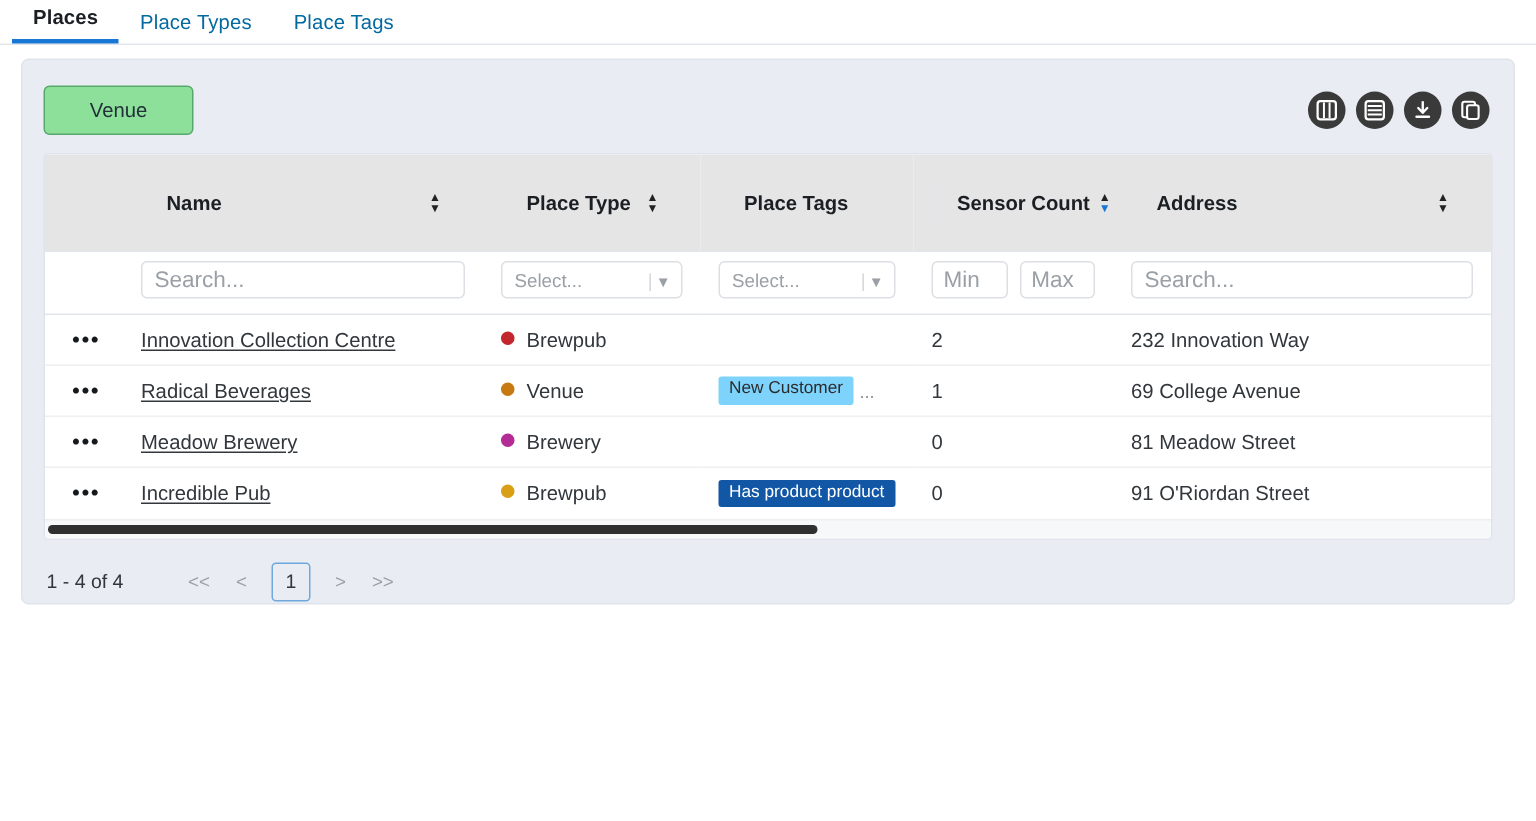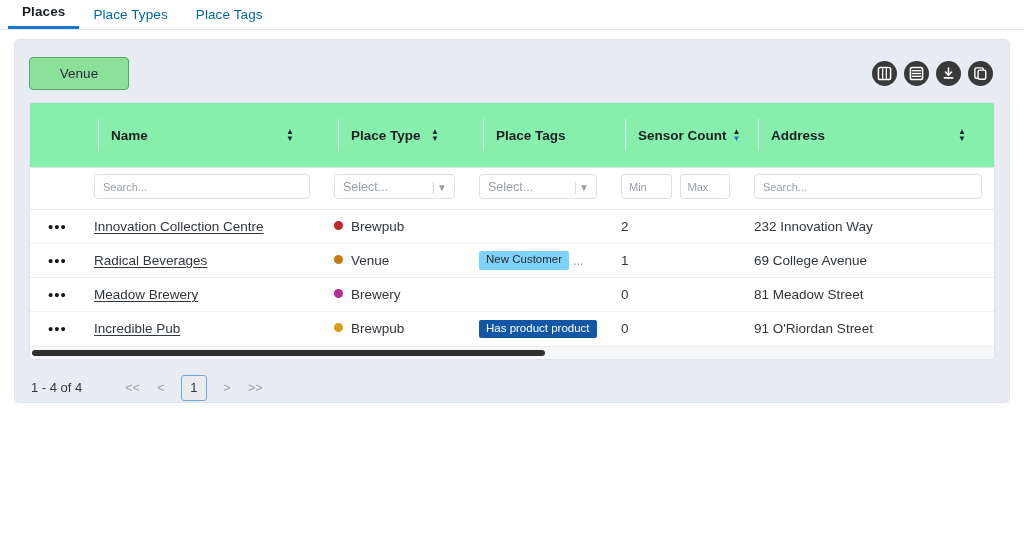--- a/index.html
+++ b/index.html
@@ -84,21 +84,21 @@
   table.grid { width: 100%; border-collapse: collapse; table-layout: fixed; }
 
   .col-menu   { width: 52px; }
   .col-name   { width: 240px; }
   .col-type   { width: 145px; }
   .col-tags   { width: 142px; }
   .col-sensor { width: 133px; }
   .col-addr   { width: 252px; }
 
   thead th {
-    background: #86efac;
+    background: #e5e5e5;
     vertical-align: middle;
     padding: 16px;
     border-bottom: none;
   }
   .hcell {
     height: 32px;
     display: flex;
     align-items: center;
     justify-content: space-between;
     padding: 0 12px;
@@ -116,21 +116,21 @@
   .hrow-wrap { border-bottom: 1px solid #e2e5e9; }
 
   
   .filter-td { padding: 0 0 10px 0; background: #fff; }
   .filter-inner { padding: 6px 12px 0 12px; display: flex; gap: 8px; }
   .inp {
     height: 25px;
     border: 1px solid #dcdfe3;
     border-radius: 4px;
     background: #fff;
-    font-size: 11px;
+    font-size: 15px;
     color: #9aa0a6;
     padding: 0 8px;
     display: flex; align-items: center;
     font-family: "Liberation Sans", sans-serif;
     width: 100%;
     cursor: text;
   }
   .sel {
     height: 25px;
     border: 1px solid #dcdfe3;

